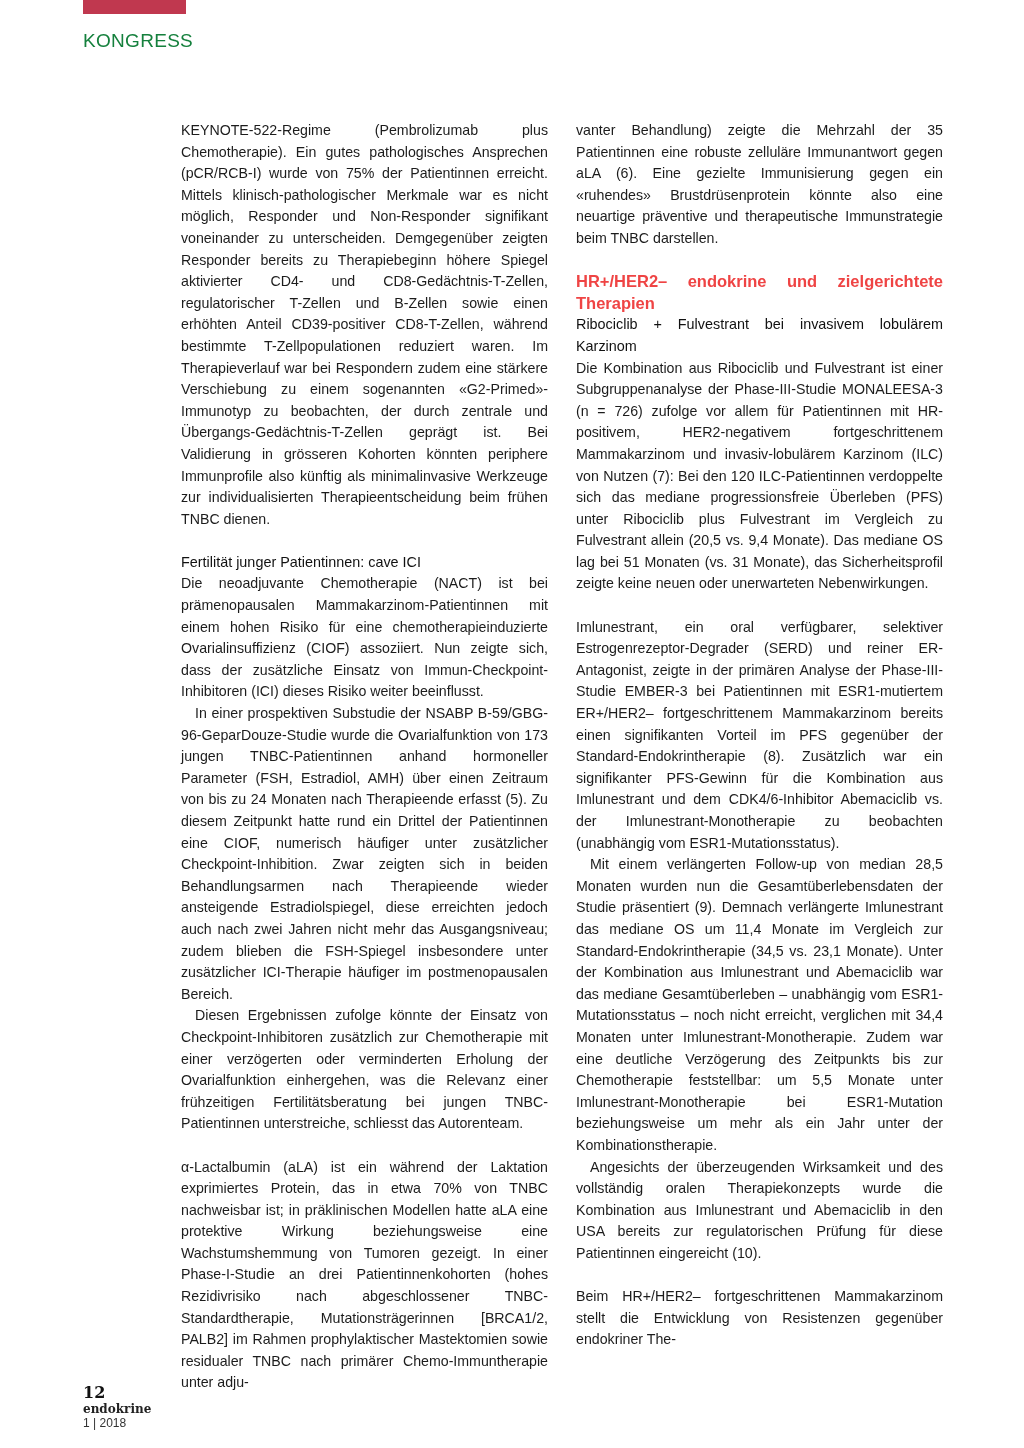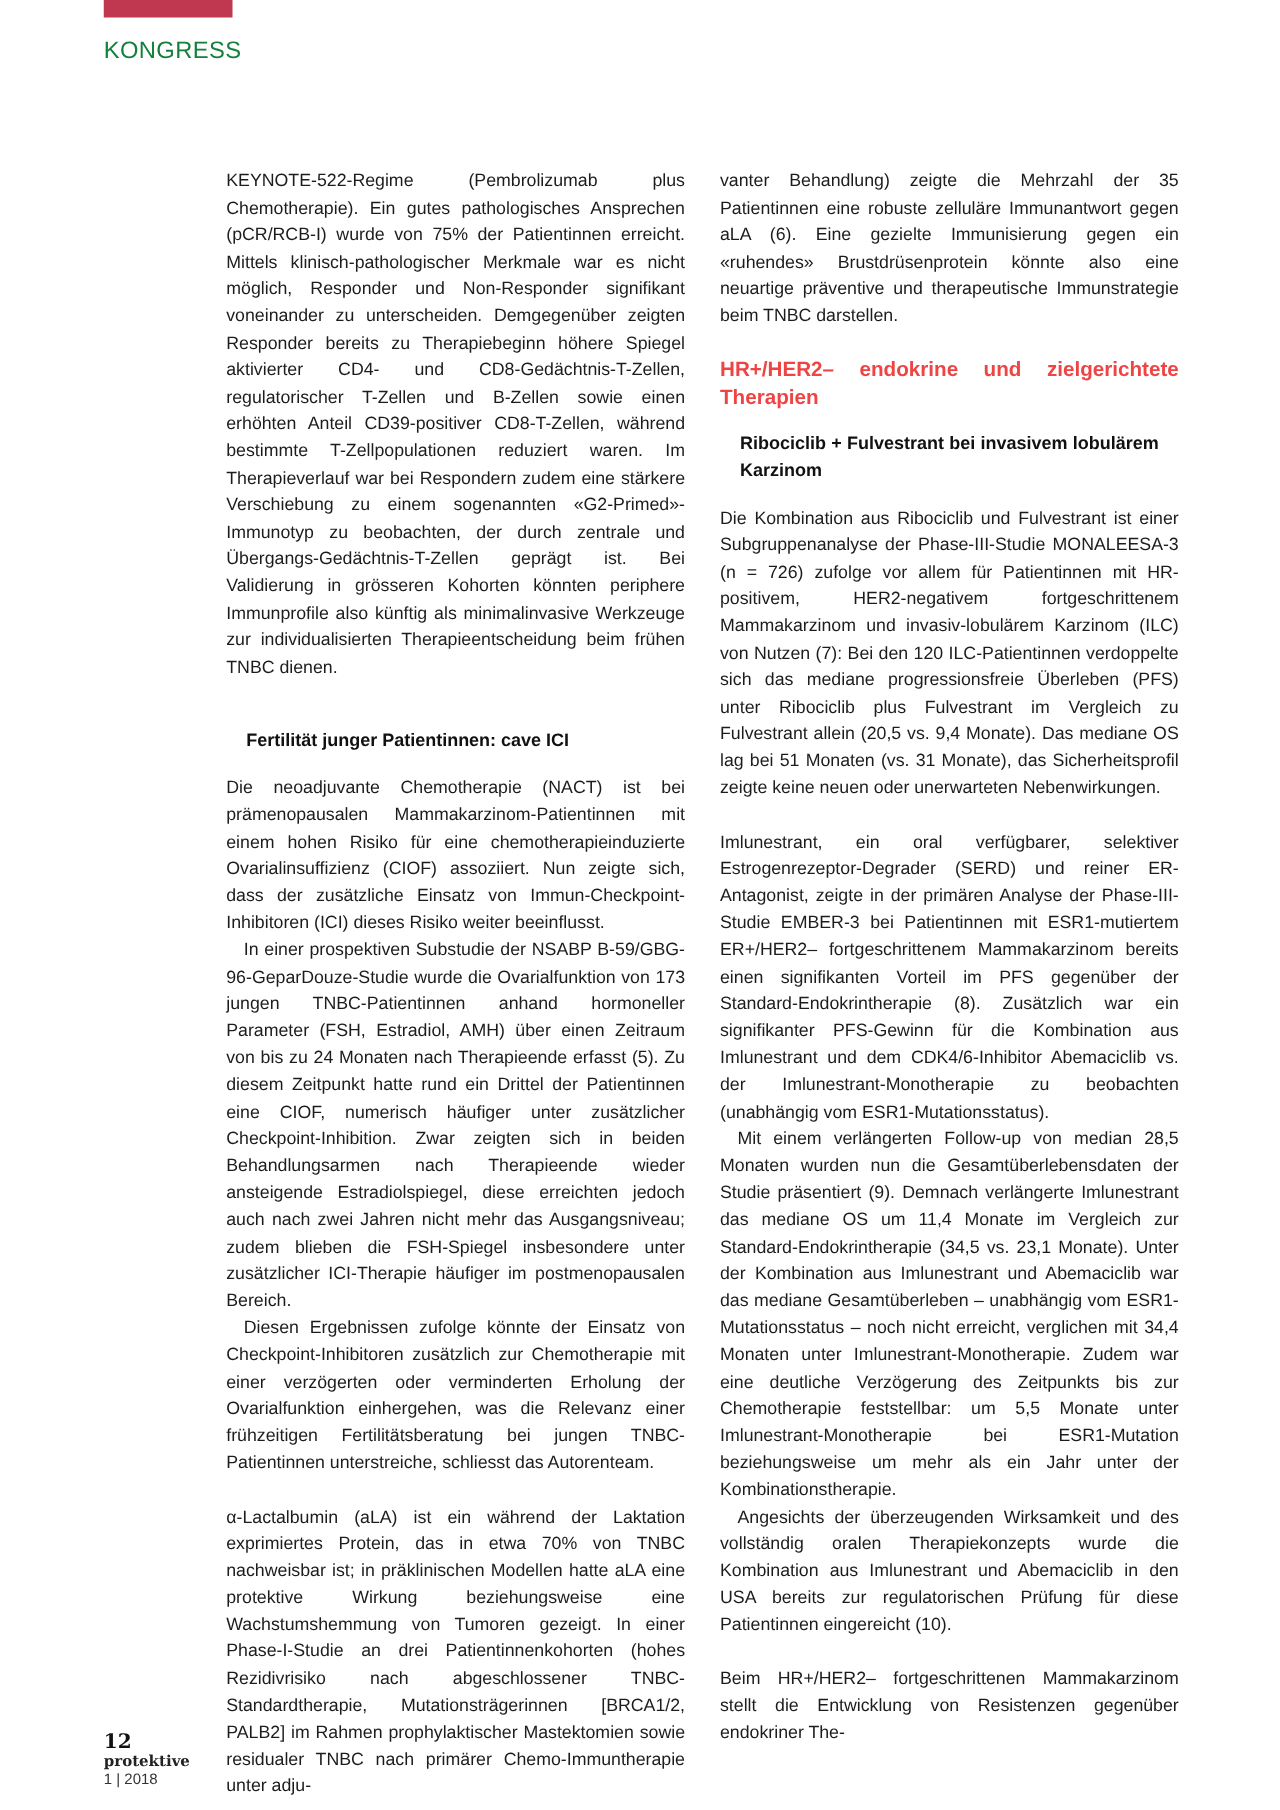--- a/index.html
+++ b/index.html
@@ -1,27 +1,27 @@
 <!DOCTYPE html>
 <html><head>
 <meta charset="utf-8">
 <style>
   html, body { margin:0; padding:0; background:#ffffff; }
   body { width:1024px; height:1448px; position:relative; overflow:hidden;
          font-family:"Liberation Sans", sans-serif; color:#1c1c1c; }
   .topbar { position:absolute; left:83px; top:0; width:103px; height:14px; background:#C0384F; }
   .section-label { position:absolute; left:83px; top:30px; font-size:19px; letter-spacing:0.3px;
                    color:#15803d; font-family:"Liberation Sans", sans-serif; }
-  .col { position:absolute; top:135px; width:367px; font-size:14.2px; line-height:21.6px;
+  .col { position:absolute; top:120px; width:367px; font-size:14.2px; line-height:21.6px;
          text-align:justify; hyphens:manual; }
   .col.left { left:181px; }
   .col.right { left:576px; }
   .col p { margin:0; }
   .col p.indent { text-indent:14px; }
-  .col h3 { margin:16px; font-size:14.4px; font-weight:bold; line-height:21.6px; color:#111; }
+  .col h3 { margin:0; font-size:14.4px; font-weight:normal; line-height:21.6px; color:#111; }
   .col h2 { margin:0; font-size:16.5px; font-weight:bold; line-height:21.6px; color:#ef4444; }
   .gap { height:21.6px; }
   .footer { position:absolute; top:1383px; left:83px; display:flex; align-items:baseline;flex-direction:column; }
   .page-num { font-family:"DejaVu Serif", serif; font-weight:bold; font-size:16px; color:#111; width:40px; }
   .journal { font-family:"DejaVu Serif", serif; font-weight:bold; font-size:12px; color:#222; margin-right:6px; }
   .issue { font-size:12px; color:#333; }
 </style>
 </head>
 <body>
 
@@ -48,15 +48,15 @@
   <div class="gap"></div>
   <p>Imlunestrant, ein oral verfügbarer, selektiver Estrogenrezeptor-Degrader (SERD) und reiner ER-Antagonist, zeigte in der primären Analyse der Phase-III-Studie EMBER-3 bei Patientinnen mit ESR1-mutiertem ER+/HER2– fortgeschrittenem Mammakarzinom bereits einen signifikanten Vorteil im PFS gegenüber der Standard-Endokrintherapie (8). Zusätzlich war ein signifikanter PFS-Gewinn für die Kombination aus Imlunestrant und dem CDK4/6-Inhibitor Abemaciclib vs. der Imlunestrant-Monotherapie zu beobachten (unabhängig vom ESR1-Mutationsstatus).</p>
   <p class="indent">Mit einem verlängerten Follow-up von median 28,5 Monaten wurden nun die Gesamtüberlebensdaten der Studie präsentiert (9). Demnach verlängerte Imlunestrant das mediane OS um 11,4 Monate im Vergleich zur Standard-Endokrintherapie (34,5 vs. 23,1 Monate). Unter der Kombination aus Imlunestrant und Abemaciclib war das mediane Gesamtüberleben – unabhängig vom ESR1-Mutationsstatus – noch nicht erreicht, verglichen mit 34,4 Monaten unter Imlunestrant-Monotherapie. Zudem war eine deutliche Verzögerung des Zeitpunkts bis zur Chemotherapie feststellbar: um 5,5 Monate unter Imlunestrant-Monotherapie bei ESR1-Mutation beziehungsweise um mehr als ein Jahr unter der Kombinationstherapie.</p>
   <p class="indent">Angesichts der überzeugenden Wirksamkeit und des vollständig oralen Therapiekonzepts wurde die Kombination aus Imlunestrant und Abemaciclib in den USA bereits zur regulatorischen Prüfung für diese Patientinnen eingereicht (10).</p>
   <div class="gap"></div>
   <p>Beim HR+/HER2– fortgeschrittenen Mammakarzinom stellt die Entwicklung von Resistenzen gegenüber endokriner The-</p>
 </div>
 
 <div class="footer">
   <span class="page-num">12</span>
-  <span class="journal">protektive</span>
+  <span class="journal">endokrine</span>
   <span class="issue">1 | 2018</span>
 </div>
 
 </body></html>

